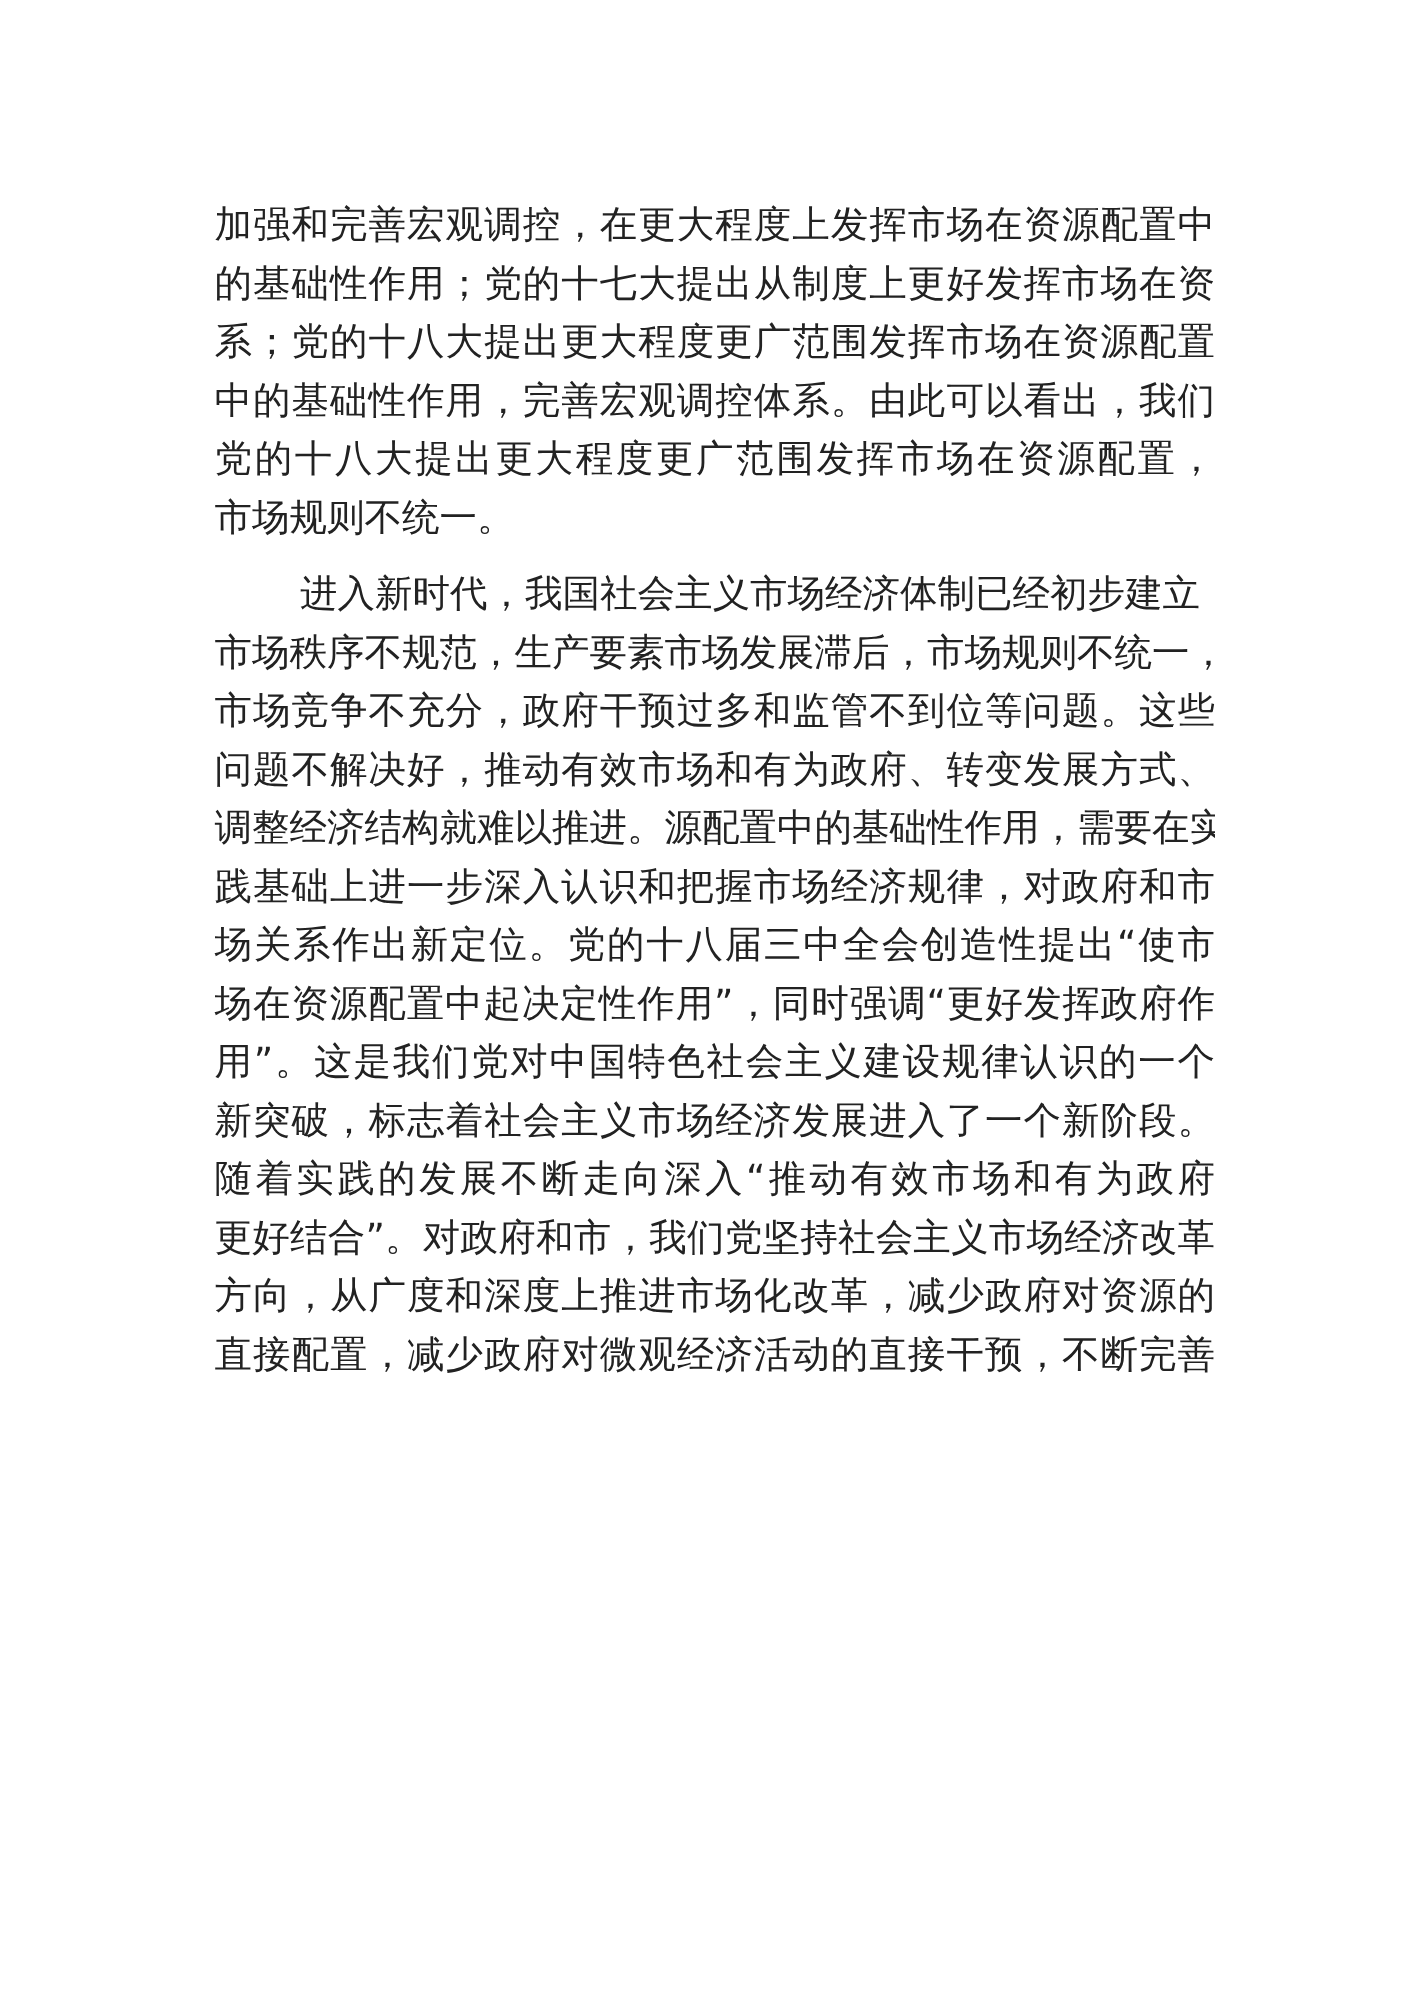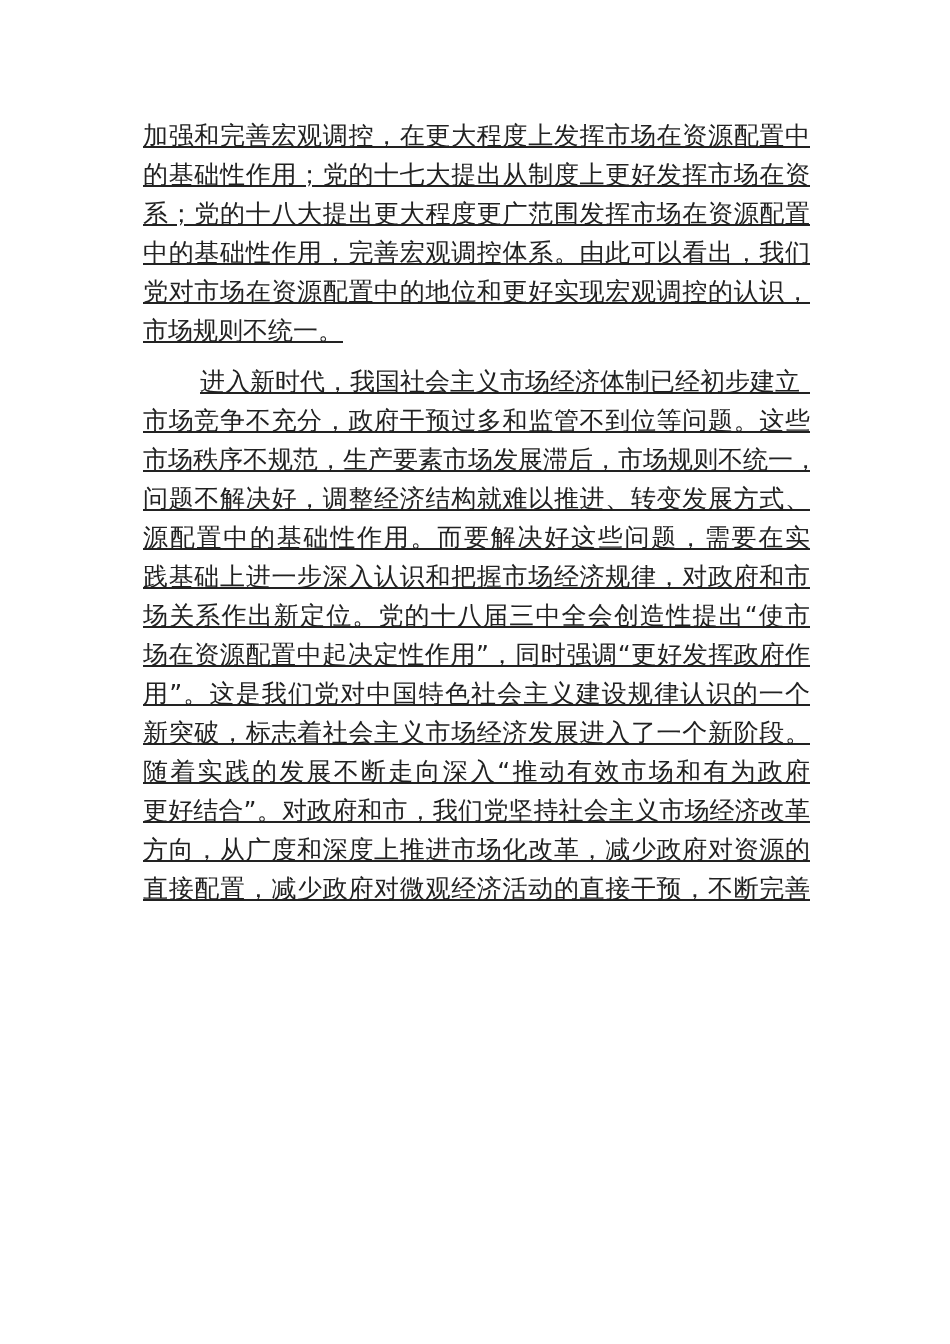--- a/index.html
+++ b/index.html
@@ -18,24 +18,23 @@
     position: absolute;
     left: 0;
     top: 0;
     width: 950px;
     height: 1344px;
     background: #ffffff;
   }
   .text-block {
     position: absolute;
     left: 143px;
-    top: 116px;
+    top: 130px;
     width: 667px;
     color: #222222;
-    text-decoration: underline;
   }
   .para {
     margin: 0;
     padding: 0;
   }
   .para-new {
     margin-top: 12px;
   }
   .line {
     font-size: 25px;
@@ -59,29 +58,29 @@
 </head>
 <body>
 
 <div class="page">
   <div class="text-block">
     <div class="para para-end-left">
         <div class="line">加强和完善宏观调控，在更大程度上发挥市场在资源配置中</div>
         <div class="line">的基础性作用；党的十七大提出从制度上更好发挥市场在资</div>
         <div class="line">系；党的十八大提出更大程度更广范围发挥市场在资源配置</div>
         <div class="line">中的基础性作用，完善宏观调控体系。由此可以看出，我们</div>
-        <div class="line">党对市场在资源配置中的地位和更好实现宏观调控的认识，</div>
+        <div class="line">党的十八大提出更大程度更广范围发挥市场在资源配置，</div>
         <div class="line">市场规则不统一。</div>
       </div>
     <div class="para para-new">
         <div class="line line-indent">进入新时代，我国社会主义市场经济体制已经初步建立，</div>
+        <div class="line">市场秩序不规范，生产要素市场发展滞后，市场规则不统一，</div>
         <div class="line">市场竞争不充分，政府干预过多和监管不到位等问题。这些</div>
-        <div class="line">市场秩序不规范，生产要素市场发展滞后，市场规则不统一，</div>
-        <div class="line">问题不解决好，调整经济结构就难以推进、转变发展方式、</div>
-        <div class="line">源配置中的基础性作用。而要解决好这些问题，需要在实</div>
+        <div class="line">问题不解决好，推动有效市场和有为政府、转变发展方式、</div>
+        <div class="line">调整经济结构就难以推进。源配置中的基础性作用，需要在实</div>
         <div class="line">践基础上进一步深入认识和把握市场经济规律，对政府和市</div>
         <div class="line">场关系作出新定位。党的十八届三中全会创造性提出“使市</div>
         <div class="line">场在资源配置中起决定性作用”，同时强调“更好发挥政府作</div>
         <div class="line">用”。这是我们党对中国特色社会主义建设规律认识的一个</div>
         <div class="line">新突破，标志着社会主义市场经济发展进入了一个新阶段。</div>
         <div class="line">随着实践的发展不断走向深入“推动有效市场和有为政府</div>
         <div class="line">更好结合”。对政府和市，我们党坚持社会主义市场经济改革</div>
         <div class="line">方向，从广度和深度上推进市场化改革，减少政府对资源的</div>
         <div class="line">直接配置，减少政府对微观经济活动的直接干预，不断完善</div>
       </div>

